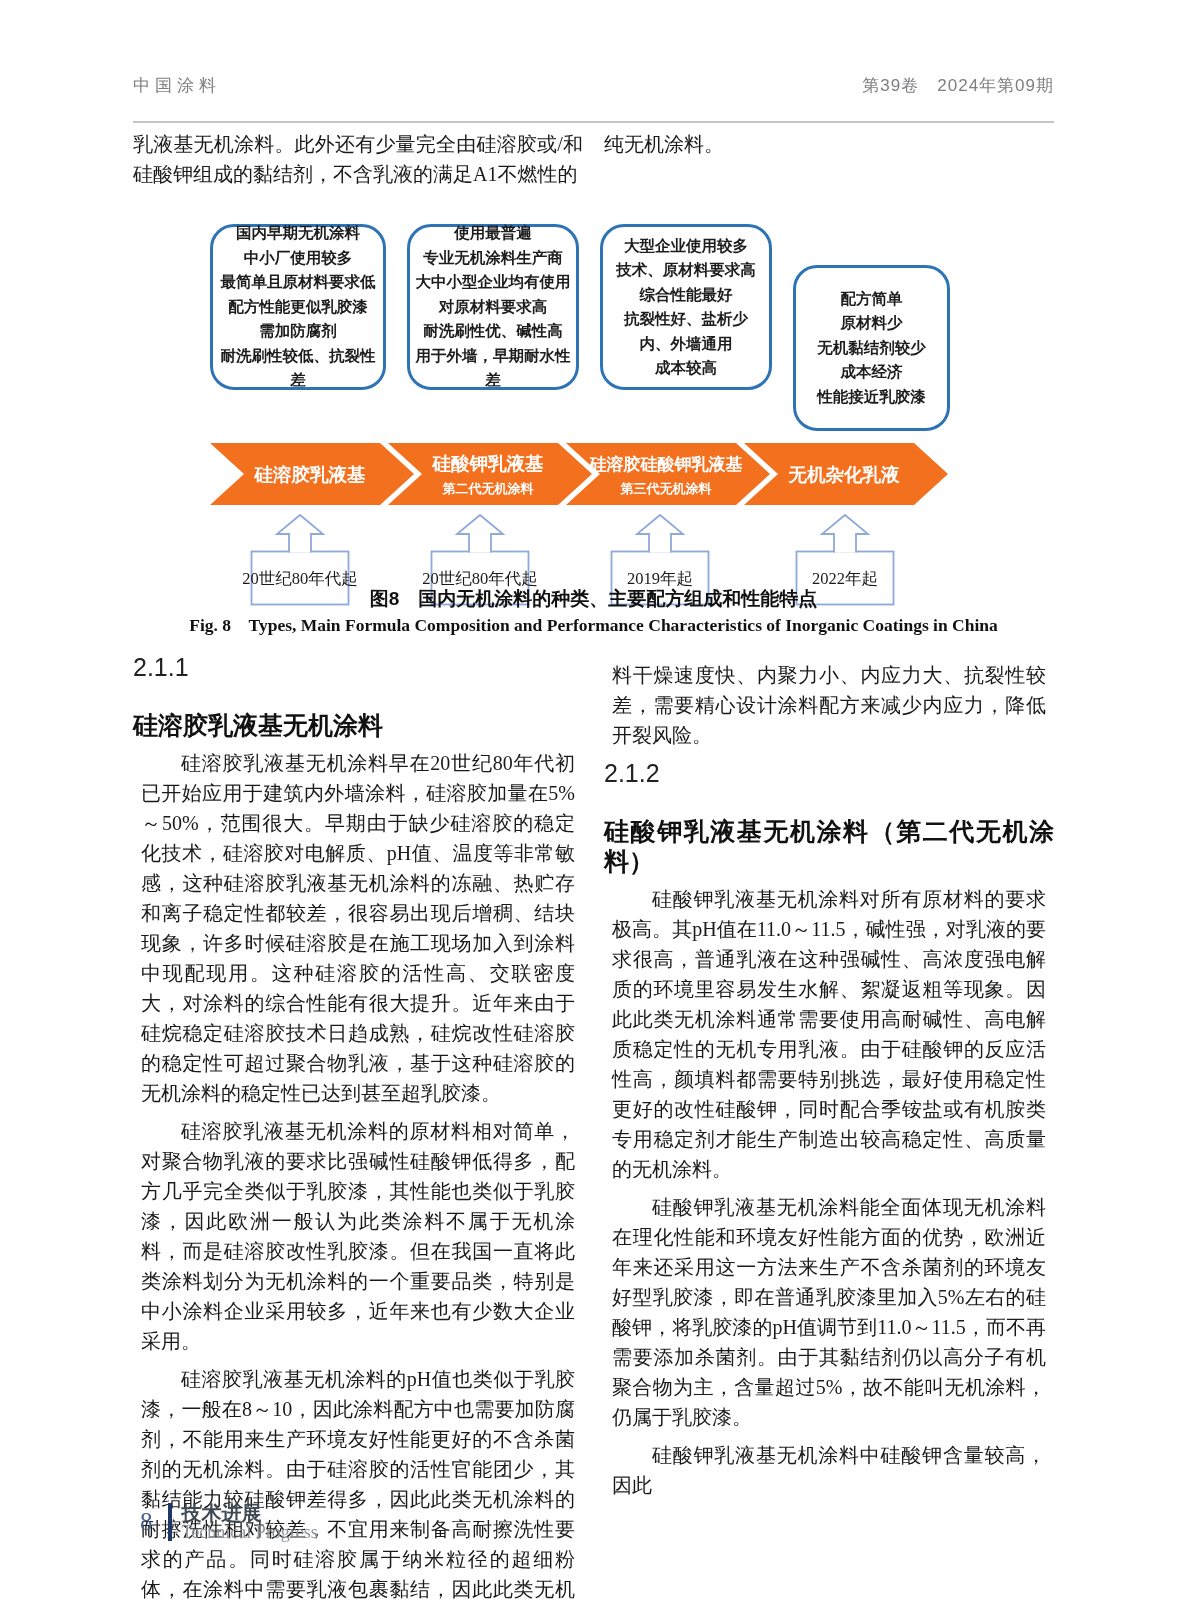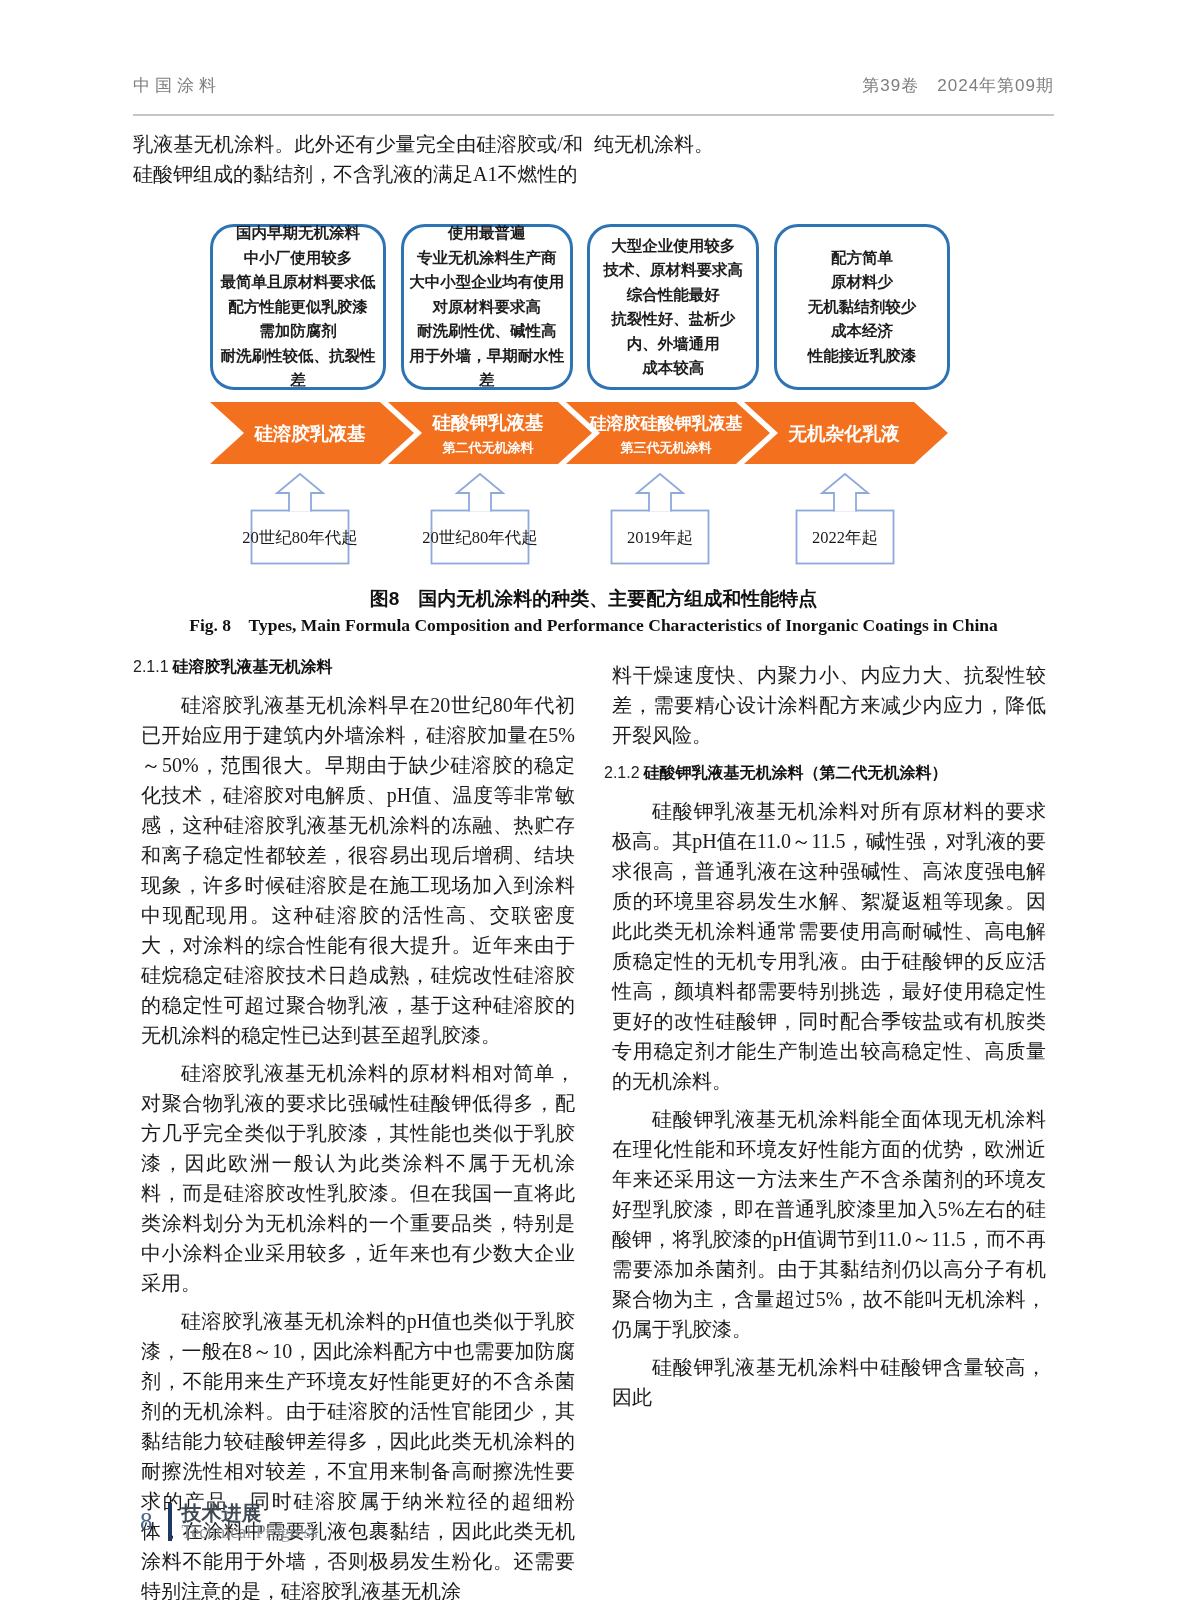--- a/index.html
+++ b/index.html
@@ -6,42 +6,42 @@
   html,body { margin:0; padding:0; background:#e8e8e8; }
   .page {
     position:relative; width:1187px; height:1600px; margin:0 auto;
     background:#ffffff; overflow:hidden;
     font-family:"Liberation Serif","DejaVu Serif",serif; color:#1a1a1a;
   }
   
   .header {
     position:absolute; top:74px; left:133px; width:921px;
     display:flex; justify-content:space-between; align-items:flex-end;
-    padding-bottom:17px; border-bottom:2px solid #c6c6c6;
+    padding-bottom:24px; border-bottom:2px solid #c6c6c6;
     font-family:"Liberation Sans","DejaVu Sans",sans-serif;
     font-size:17px; color:#7e7e80;
   }
   .header .journal { letter-spacing:5px; }
   .header .issue { letter-spacing:1px; }
 
   
-  .intro { position:absolute; top:129px; left:133px; width:921px; display:flex; gap:11px; }
+  .intro { position:absolute; top:129px; left:133px; width:921px; display:flex; gap:21px; }
   .intro p { width:450px; margin:0; font-size:20px; line-height:30px; text-align:justify; }
 
   
   .figure { position:absolute; top:224px; left:210px; width:740px; }
   .boxes { display:flex; justify-content:space-between; }
   .fbox {
     height:166px; border:3px solid #2e74b5; border-radius:24px;
     display:flex; flex-direction:column; justify-content:center; align-items:center;
     font-family:"Liberation Sans","DejaVu Sans",sans-serif;
     font-size:15.5px; font-weight:bold; line-height:24.5px; text-align:center;
     color:#1d1d1d; background:#fff;
   }
-  .fbox.b1 { width:176px; } .fbox.b2 { width:172px; } .fbox.b3 { width:172px; } .fbox.b4 { width:176px; }
+  .fbox.b1 { width:176px; } .fbox.b2 { width:172px; } .fbox.b3 { width:172px; } .fbox.b4 { width:157px;margin-top:41px; }
   .chevrons { margin-top:12px; }
   .chevrons svg { display:block; }
   .chevrons text {
     fill:#ffffff; font-family:"Liberation Sans","DejaVu Sans",sans-serif; font-weight:bold;
   }
   .timeline { position:relative; height:94px; margin-top:8px; }
   .titem { position:absolute; top:0; width:130px; height:94px; }
   .titem svg { display:block; }
   .titem text { font-family:"Liberation Serif","DejaVu Serif",serif; fill:#1a1a1a; }
 
@@ -54,22 +54,22 @@
     position:absolute; top:613px; left:0; width:100%; text-align:center;
     font-family:"Liberation Serif","DejaVu Serif",serif; font-weight:bold; font-size:17.5px; color:#111;
   }
 
   
   .columns { position:absolute; top:652px; left:133px; width:921px; display:flex; gap:21px; }
   .col { width:450px; font-size:20px; line-height:30px; text-align:justify; }
   .col p { margin:8px; text-indent:2em; }
   .col p.cont { text-indent:0; }
   .sec {
-    display:flex; gap:4px; line-height:30px;
-    font-family:"Liberation Sans","DejaVu Sans",sans-serif; font-size:16px;
+    display:flex; gap:28px; line-height:30px;
+    font-family:"Liberation Sans","DejaVu Sans",sans-serif; font-size:25px;flex-direction:column;
   }
   .sec .num { font-weight:normal; color:#222; }
   .sec .ttl { font-weight:bold; color:#111; }
 
   
   .footer { position:absolute; top:1502px; left:140px; display:flex; align-items:center; }
   .pageno { font-size:25px; color:#47648c; margin-right:15px; font-family:"Liberation Serif",serif; }
   .fbar { width:4px; height:38px; background:#1f3864; margin-right:10px; }
   .fsec .cn { font-family:"Liberation Sans","DejaVu Sans",sans-serif; font-weight:bold; font-size:20px; color:#3f4a55; line-height:22px; }
   .fsec .en { font-family:"Liberation Serif","DejaVu Serif",serif; font-size:18px; color:#8d949b; line-height:17px; }

